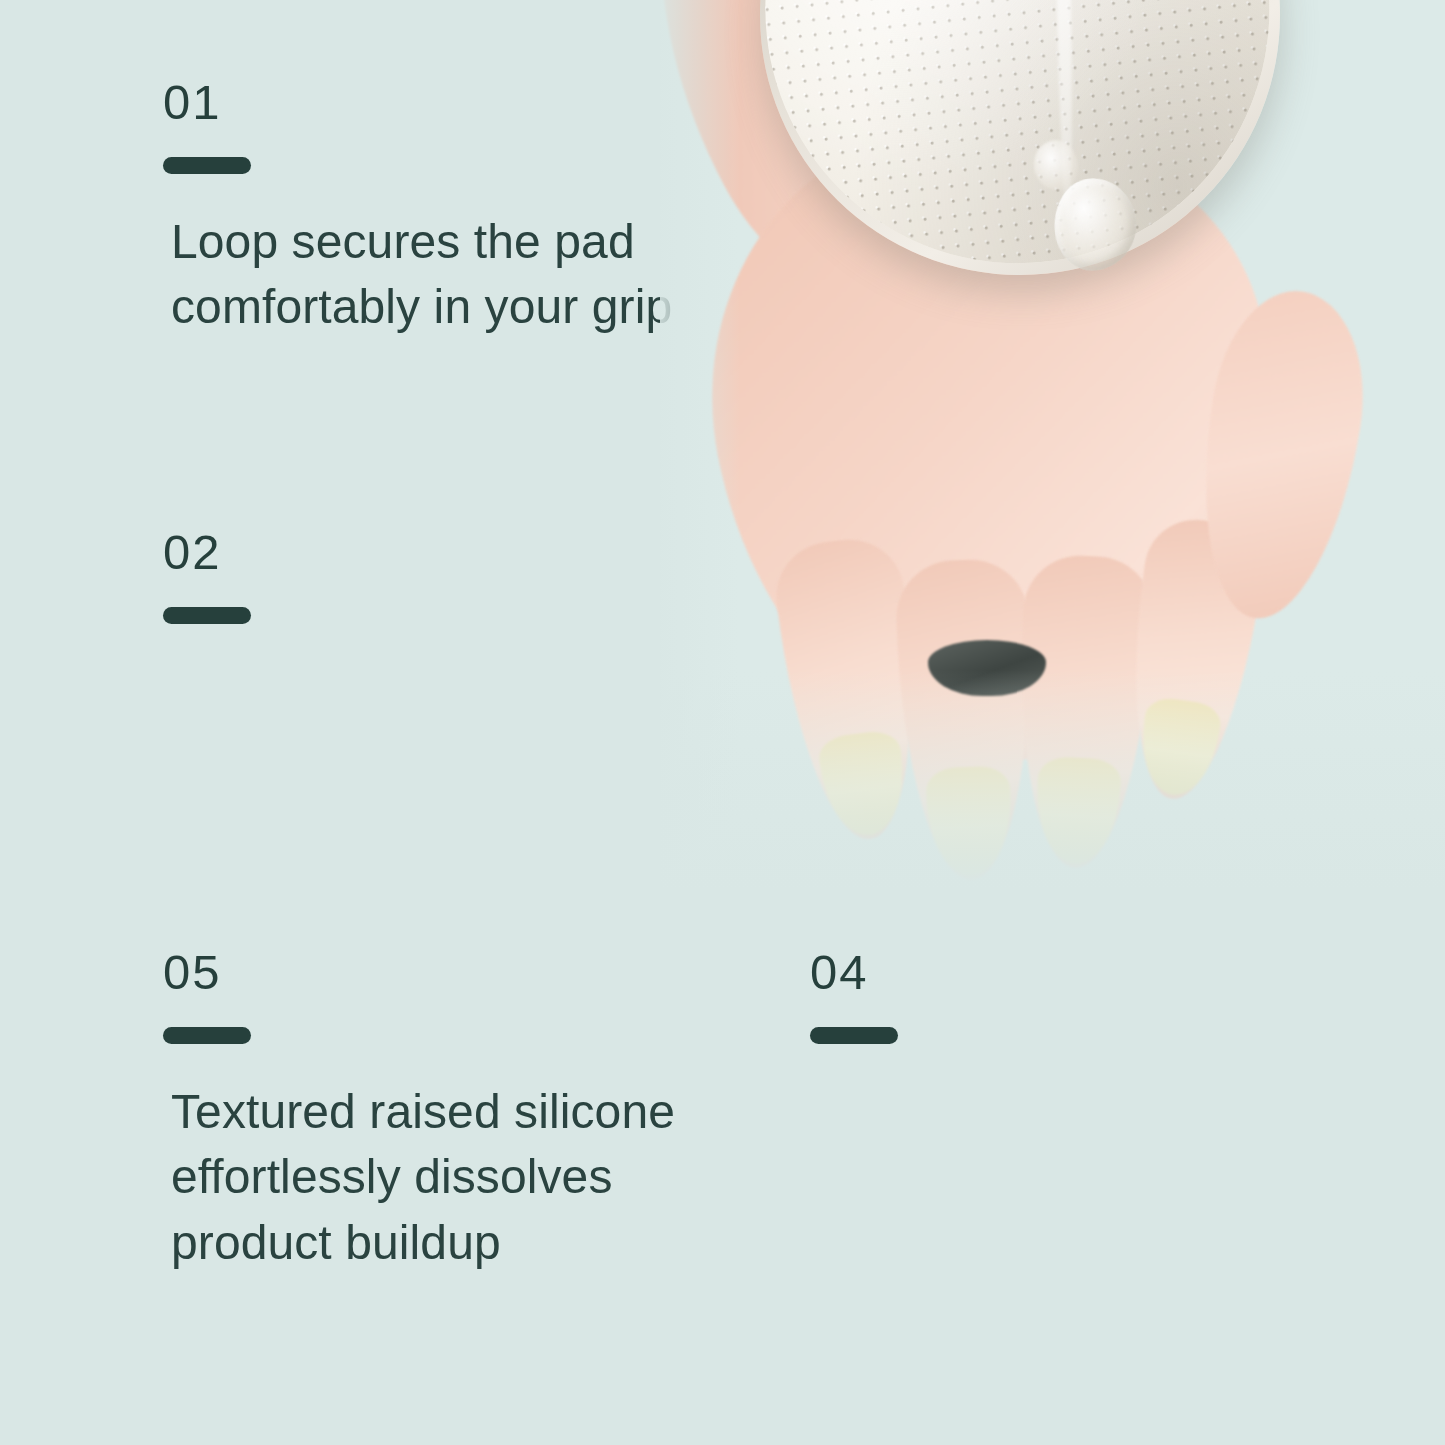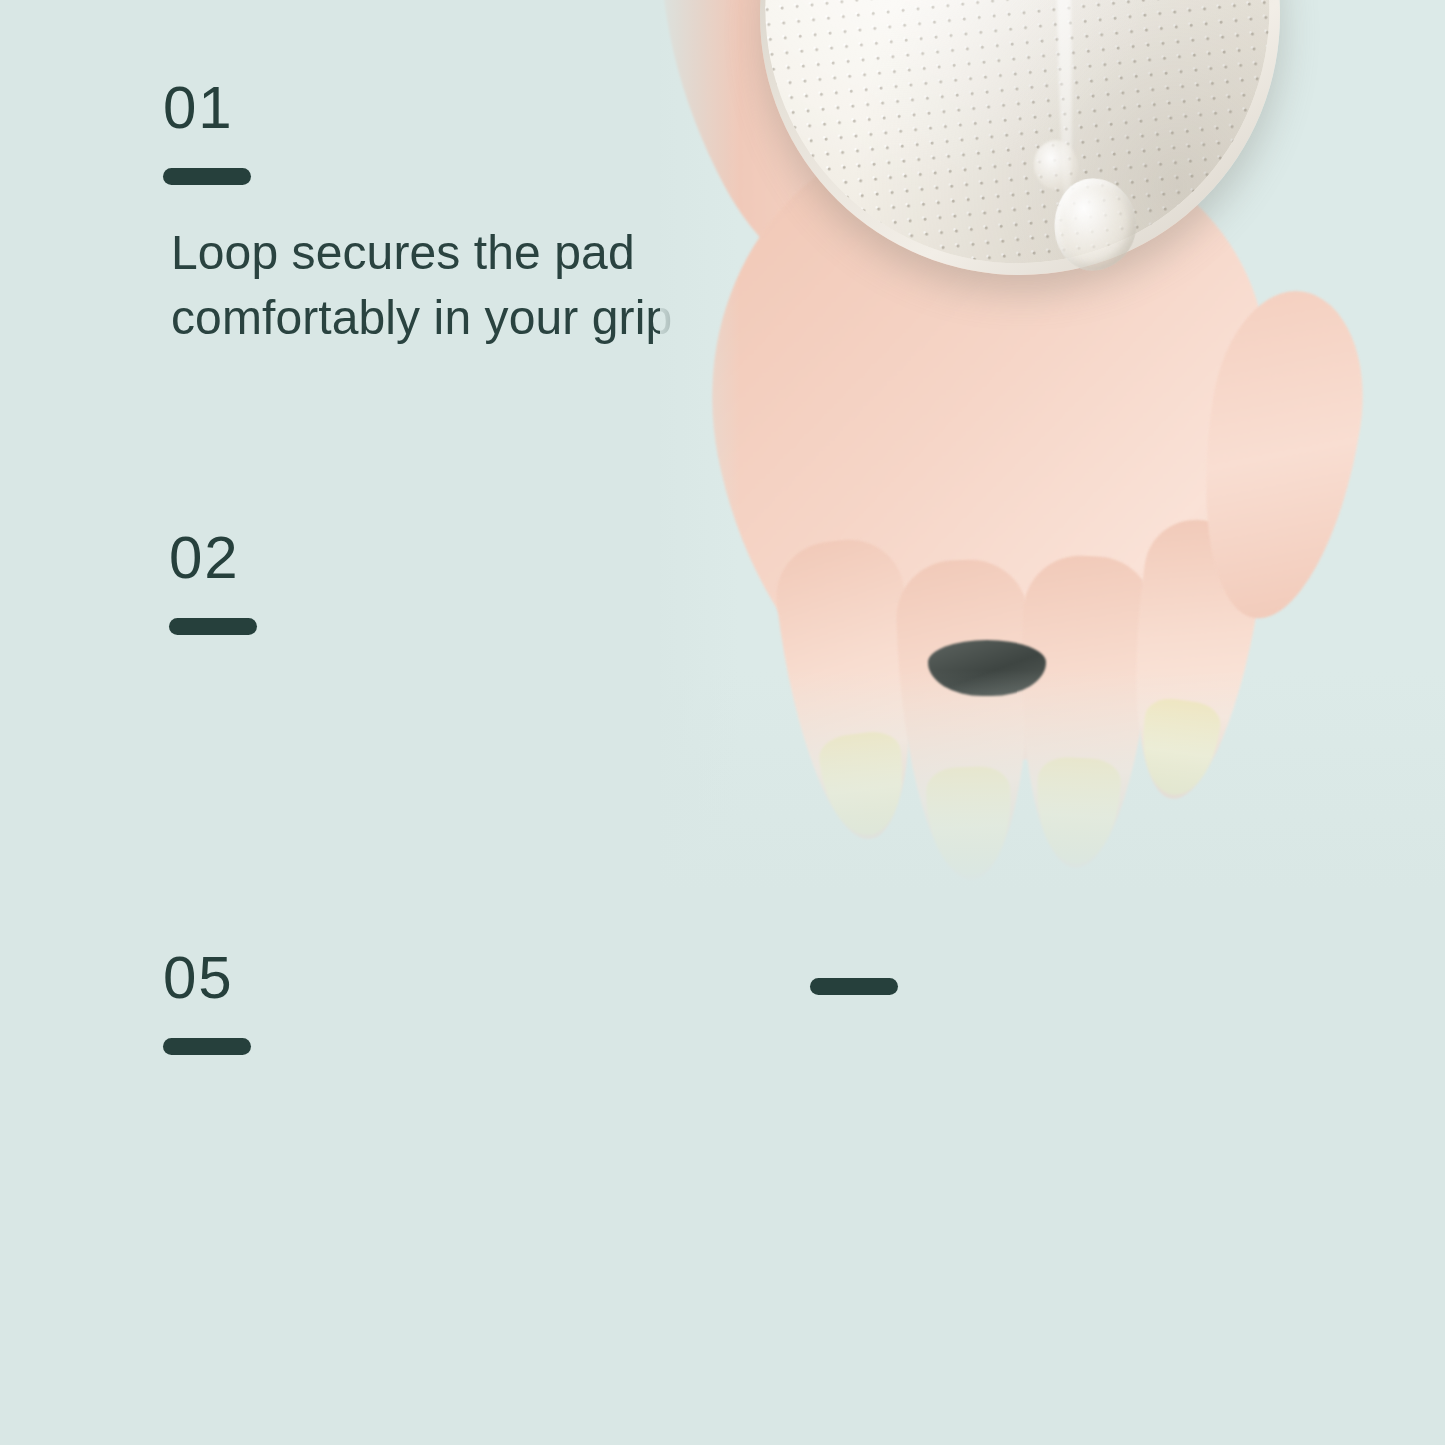--- a/index.html
+++ b/index.html
@@ -197,21 +197,21 @@
     border-radius: 50% 50% 46% 46% / 40% 40% 60% 60%;
     z-index: 15;
     filter: blur(1.0px);
   }
 
   
   .feature {
     position: absolute;
   }
   .feature-number {
-    font-size: 60px;
+    font-size: 49px;
     font-weight: 300;
     letter-spacing: 2px;
     line-height: 1;
     color: #26403c;
     margin: 0;
   }
   .feature-dash {
     width: 88px;
     height: 17px;
     border-radius: 9px;
@@ -222,21 +222,21 @@
     margin: 8px;
     padding-top: 27px;
     font-size: 48px;
     font-weight: 300;
     line-height: 1.36;
     letter-spacing: 0.1px;
     color: #2a4340;
   }
 
   #feat-1 { left: 163px; top: 78px;  width: 540px; }
-  #feat-2 { left: 169px; top: 528px; width: 500px; }
+  #feat-2 { left: 163px; top: 528px; width: 500px; }
   #feat-3 { left: 163px; top: 948px; width: 540px; }
   #feat-4 { left: 810px; top: 948px; width: 500px; }
 </style>
 </head>
 <body>
 
 <div id="infographic">
 
   <div class="photo-area">
     <div class="photo-inner">
@@ -283,19 +283,21 @@
   </div>
 
   <div class="feature" id="feat-2">
     <div class="feature-number">02</div>
     <div class="feature-dash"></div>
   </div>
 
   <div class="feature" id="feat-3">
     <div class="feature-number">05</div>
     <div class="feature-dash"></div>
+    <p class="feature-text">Textured raised silicone effortlessly dissolves product buildup</p>
   </div>
 
   <div class="feature" id="feat-4">
+    <div class="feature-number">04</div>
     <div class="feature-dash"></div>
   </div>
 
 </div>
 
 </body></html>

